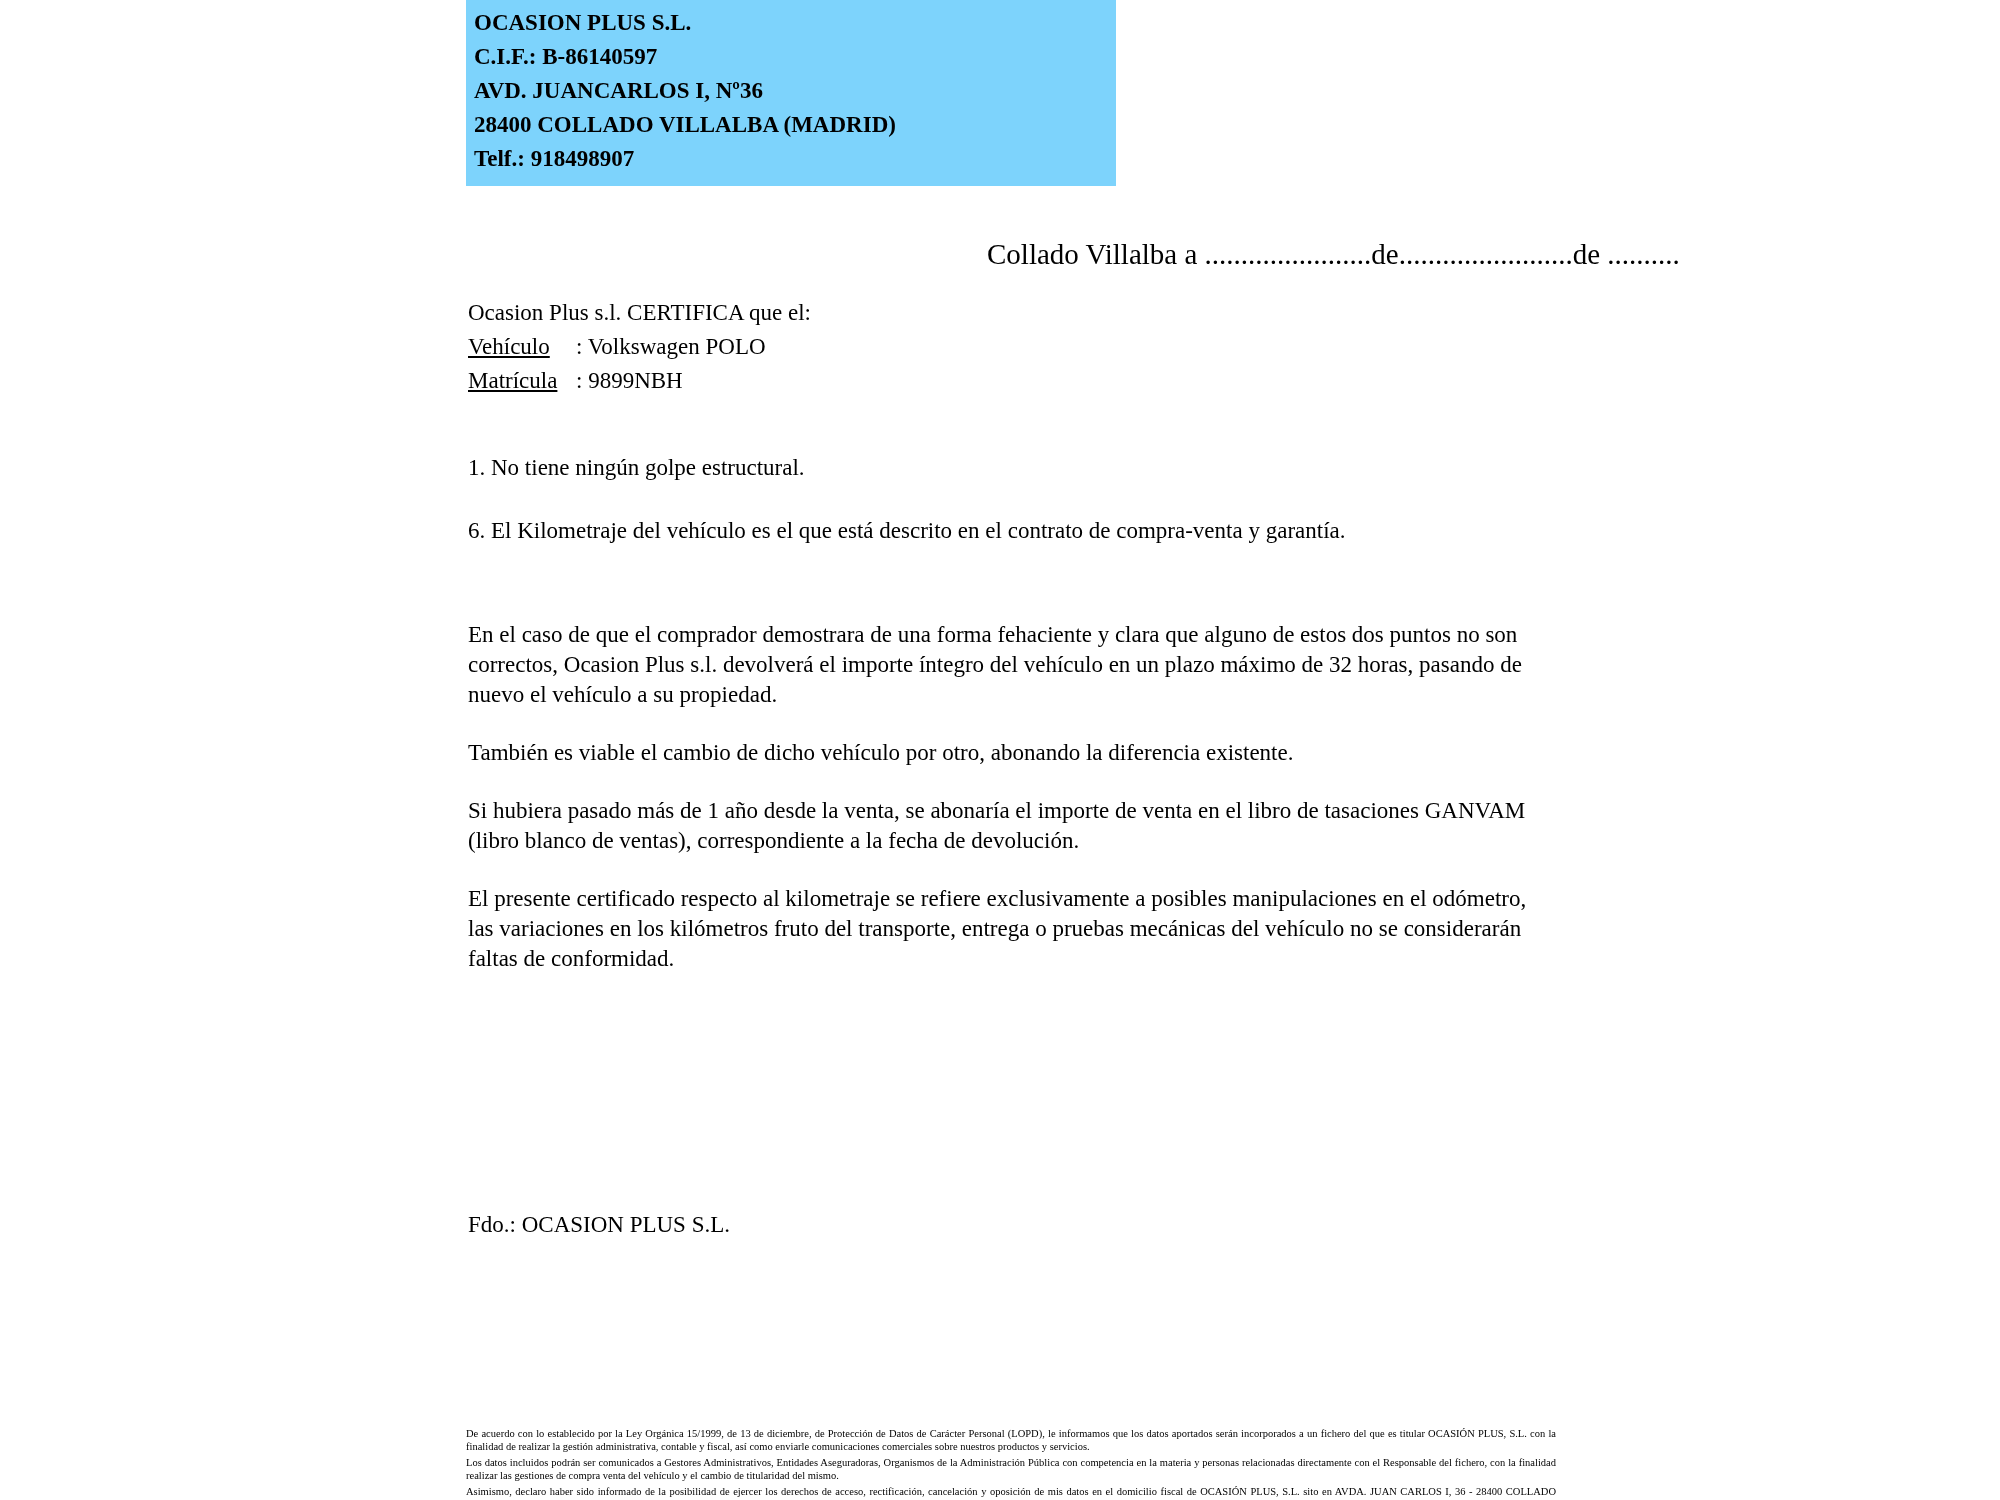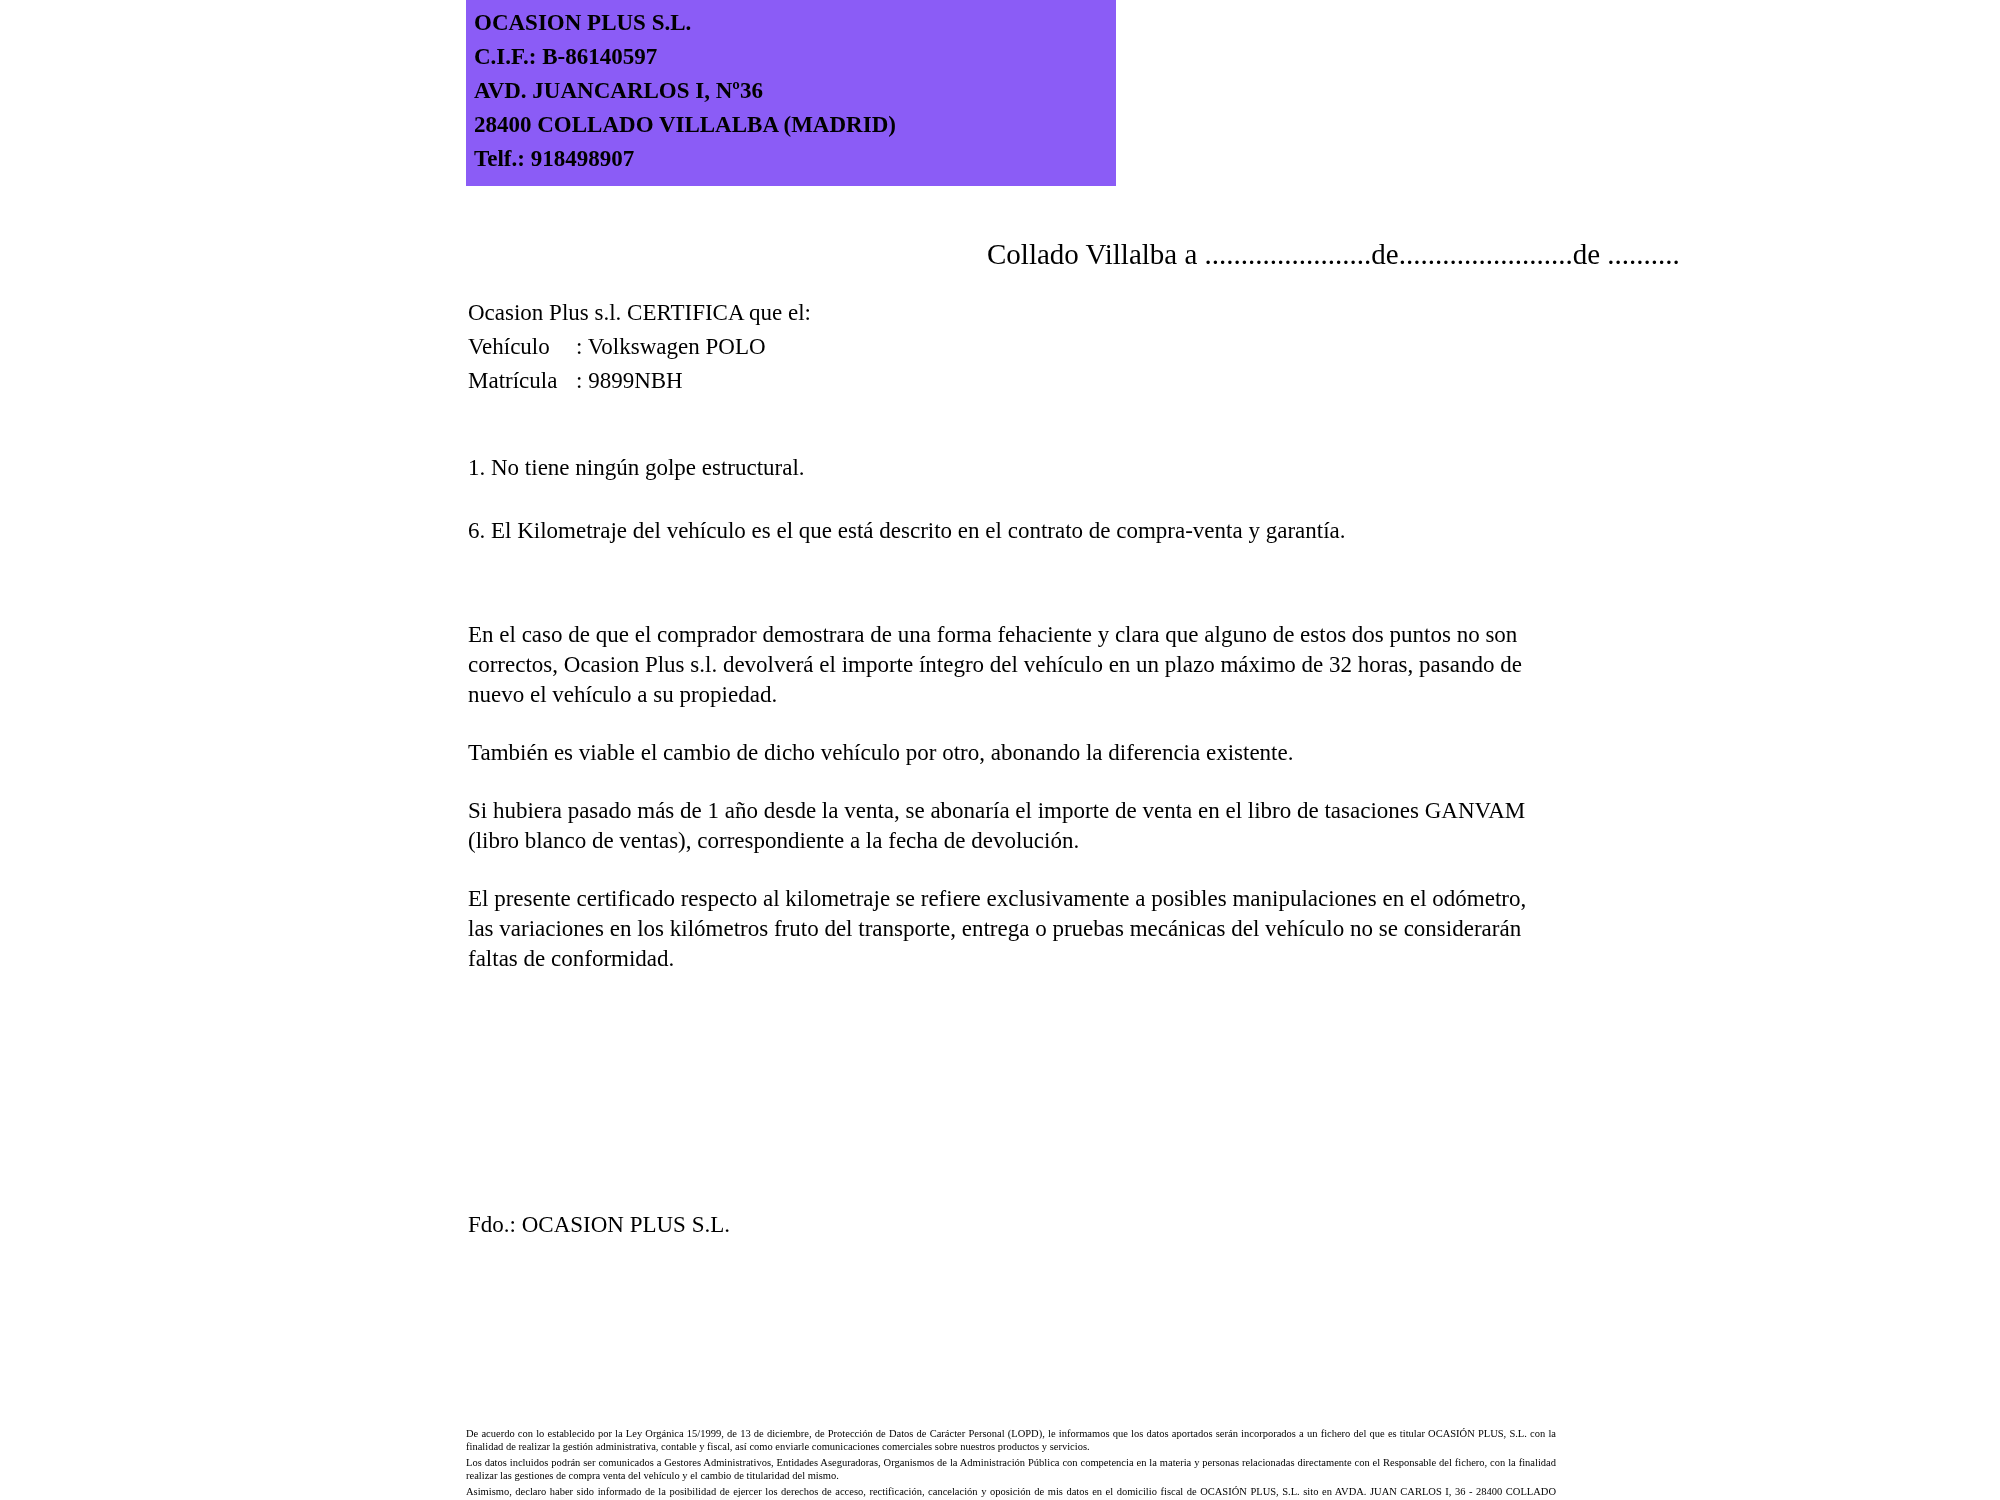--- a/index.html
+++ b/index.html
@@ -23,21 +23,21 @@
     height: 1500px;
     background: #ffffff;
   }
   
   .letterhead {
     position: absolute;
     left: 466px;
     top: 0px;
     width: 650px;
     padding: 6px 0 10px 8px;
-    background: #8b5cf6;
+    background: #7dd3fc;
     box-sizing: border-box;
   }
   .letterhead .line {
     font-weight: bold;
     font-size: 23px;
     line-height: 34px;
     white-space: nowrap;
   }
   .place-date {
     position: absolute;
@@ -54,20 +54,21 @@
     font-size: 23px;
   }
   .cert-line {
     font-size: 23px;
     line-height: 34px;
     white-space: nowrap;
   }
   .cert-line .lbl {
     display: inline-block;
     width: 108px;
+    text-decoration: underline;
   }
   .points {
     position: absolute;
     left: 468px;
     top: 455px;
     font-size: 23px;
   }
   .points p {
     margin: 0 0 37px 0;
     font-size: 23px;

